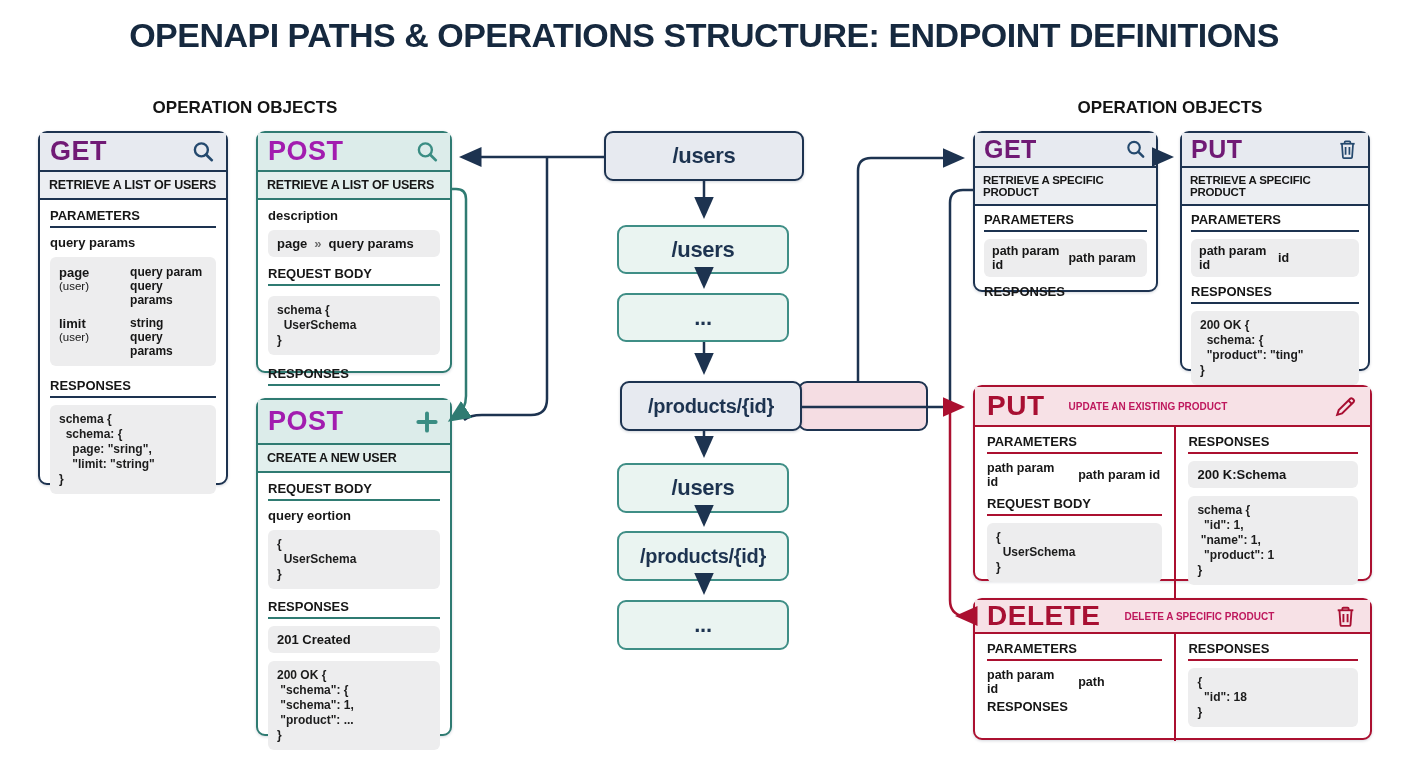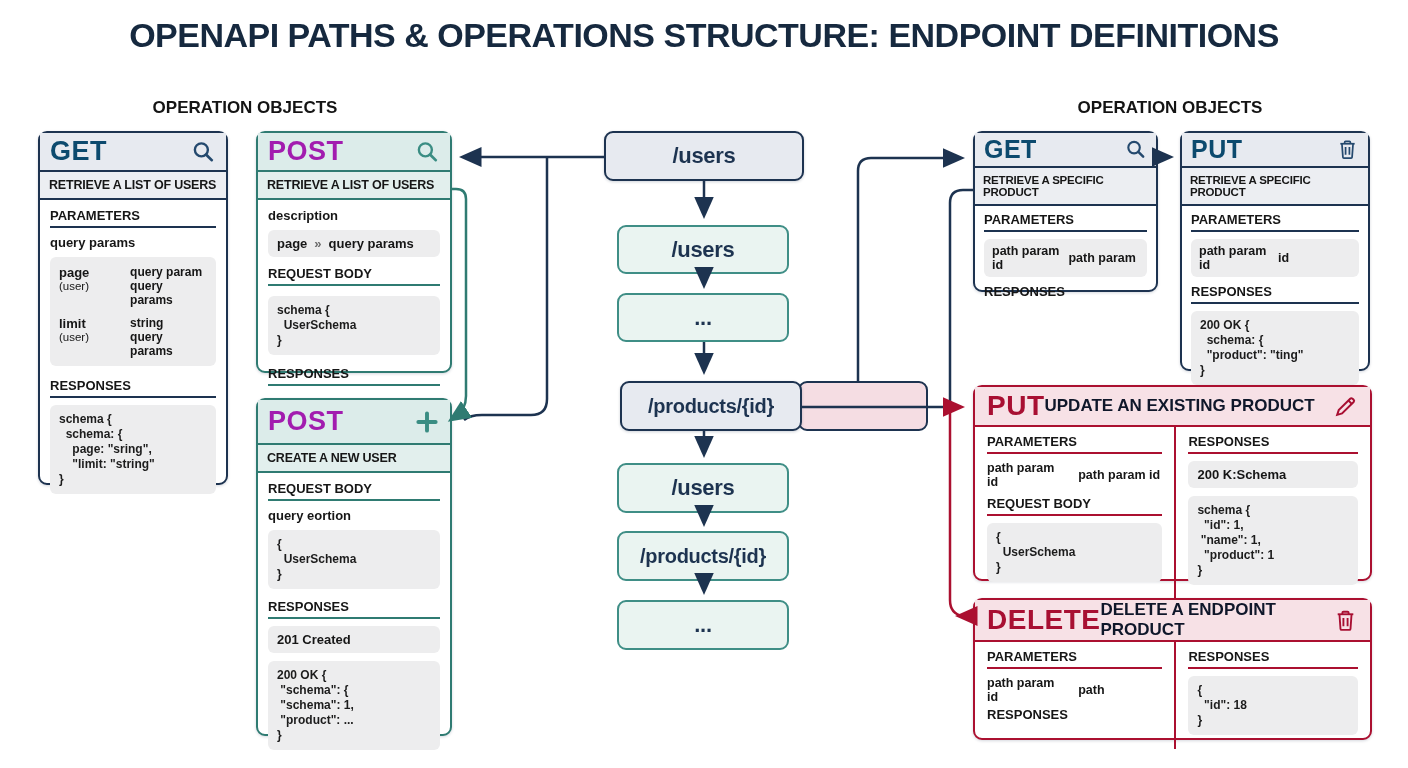--- a/index.html
+++ b/index.html
@@ -16,21 +16,21 @@
         display:flex;flex-direction:column;box-shadow:0 1px 3px rgba(20,40,70,.18);}
   .cnavy{border-color:#1d3350;}
   .cteal{border-color:#2f7b72;}
   .cred {border-color:#ab1030;}
 
   .hdr{display:flex;align-items:center;justify-content:space-between;padding:3px 10px;border-bottom:2px solid;box-sizing:border-box;}
   .cnavy .hdr{background:#e7eaf0;border-color:#1d3350;}
   .cteal .hdr{background:#dcecea;border-color:#2f7b72;}
   .cred  .hdr{background:#f7e1e6;border-color:#ab1030;}
   .method{font-weight:800;letter-spacing:.5px;}
-  .cnavy .method{color:#0c4a6e;}
+  .cnavy .method{color:#701a75;}
   .cteal .method{color:#a21caf;}
   .cred  .method{color:#a80f32;}
   .m27{font-size:27px;} .m25{font-size:25px;} .m28{font-size:28px;}
   .icn{width:26px;height:26px;flex:0 0 auto;}
   .cnavy .icn{color:#24496e;} .cteal .icn{color:#3a8d83;} .cred .icn{color:#a80f32;}
 
   .sub{font-weight:800;font-size:12.5px;letter-spacing:-.2px;padding:6px 9px;border-bottom:2.5px solid;box-sizing:border-box;}
   .cnavy .sub{background:#eceef2;border-color:#1d3350;}
   .cteal .sub{background:#e2efed;border-color:#2f7b72;}
   .sub.sm{font-size:11.5px;padding:6px 8px;}
@@ -56,21 +56,21 @@
   .pl .powner{display:block;font-size:11.5px;font-weight:400;}
   .pr{text-align:left;width:52%;}
   .pr span{display:block;font-size:12px;font-weight:600;}
 
   .pinline{display:flex;justify-content:space-between;align-items:center;margin-bottom:7px;}
   .pinline .pl2 .a{display:block;font-size:12.5px;font-weight:600;}
   .pinline .pl2 .b2{display:block;font-size:12.5px;font-weight:800;}
   .pinline .rt{font-size:12.5px;font-weight:600;width:48%;}
   .pinline.boxed{background:#ededee;border-radius:6px;padding:5px 8px;}
 
-  .wide-sub{font-size:17px;font-weight:800;color:#0f172a;flex:1;margin-left:0;}
+  .wide-sub{font-size:10px;font-weight:800;color:#be185d;flex:1;margin-left:24px;}
   .bdy2{display:flex;flex:1;}
   .colL{width:51%;padding:7px 12px 6px 12px;border-right:2px solid #ab1030;box-sizing:border-box;}
   .colR{flex:1;padding:7px 12px 6px 12px;box-sizing:border-box;}
 
   .pbox{position:absolute;display:flex;align-items:center;justify-content:center;font-weight:800;
         color:#1d3350;border-radius:9px;box-sizing:border-box;font-size:22px;letter-spacing:-.3px;}
   .pbox.pnavy{background:#e7eaf0;border:2.5px solid #1d3350;box-shadow:0 1px 3px rgba(20,40,70,.2);}
   .pbox.pteal{background:#eaf4f1;border:2.5px solid #3f8e86;}
   .pinkext{position:absolute;background:#f5dde3;border:2.5px solid #1d3350;border-radius:9px;box-sizing:border-box;z-index:1;}
   .zi2{z-index:2;}
@@ -302,21 +302,21 @@
           <span>  "product": 1</span>
           <span>}</span>
         </div>
       </div>
     </div>
   </div>
 
   <div class="card cred" style="left:973px;top:598px;width:399px;height:142px;">
     <div class="hdr" style="border-bottom-width:2.5px;padding:0 12px;">
       <span class="method m28">DELETE</span>
-      <span class="wide-sub">DELETE A ENDPOINT PRODUCT</span>
+      <span class="wide-sub">DELETE A SPECIFIC PRODUCT</span>
       <svg class="icn" style="width:25px;height:25px;" viewBox="0 0 24 24" fill="none" stroke="currentColor" stroke-width="1.8">
         <path d="M4.5 6 H19.5"></path>
           <path d="M9 6 V4.6 Q9 3.6 10 3.6 H14 Q15 3.6 15 4.6 V6"></path>
         <path d="M6.2 6 L7.2 20 Q7.3 21 8.2 21 H15.8 Q16.7 21 16.8 20 L17.8 6"></path>
         <path d="M10 9.5 V17.5 M14 9.5 V17.5"></path>
       </svg>
     </div>
     <div class="bdy2">
       <div class="colL">
         <div class="sec" style="border-color:#ab1030;">PARAMETERS</div>

